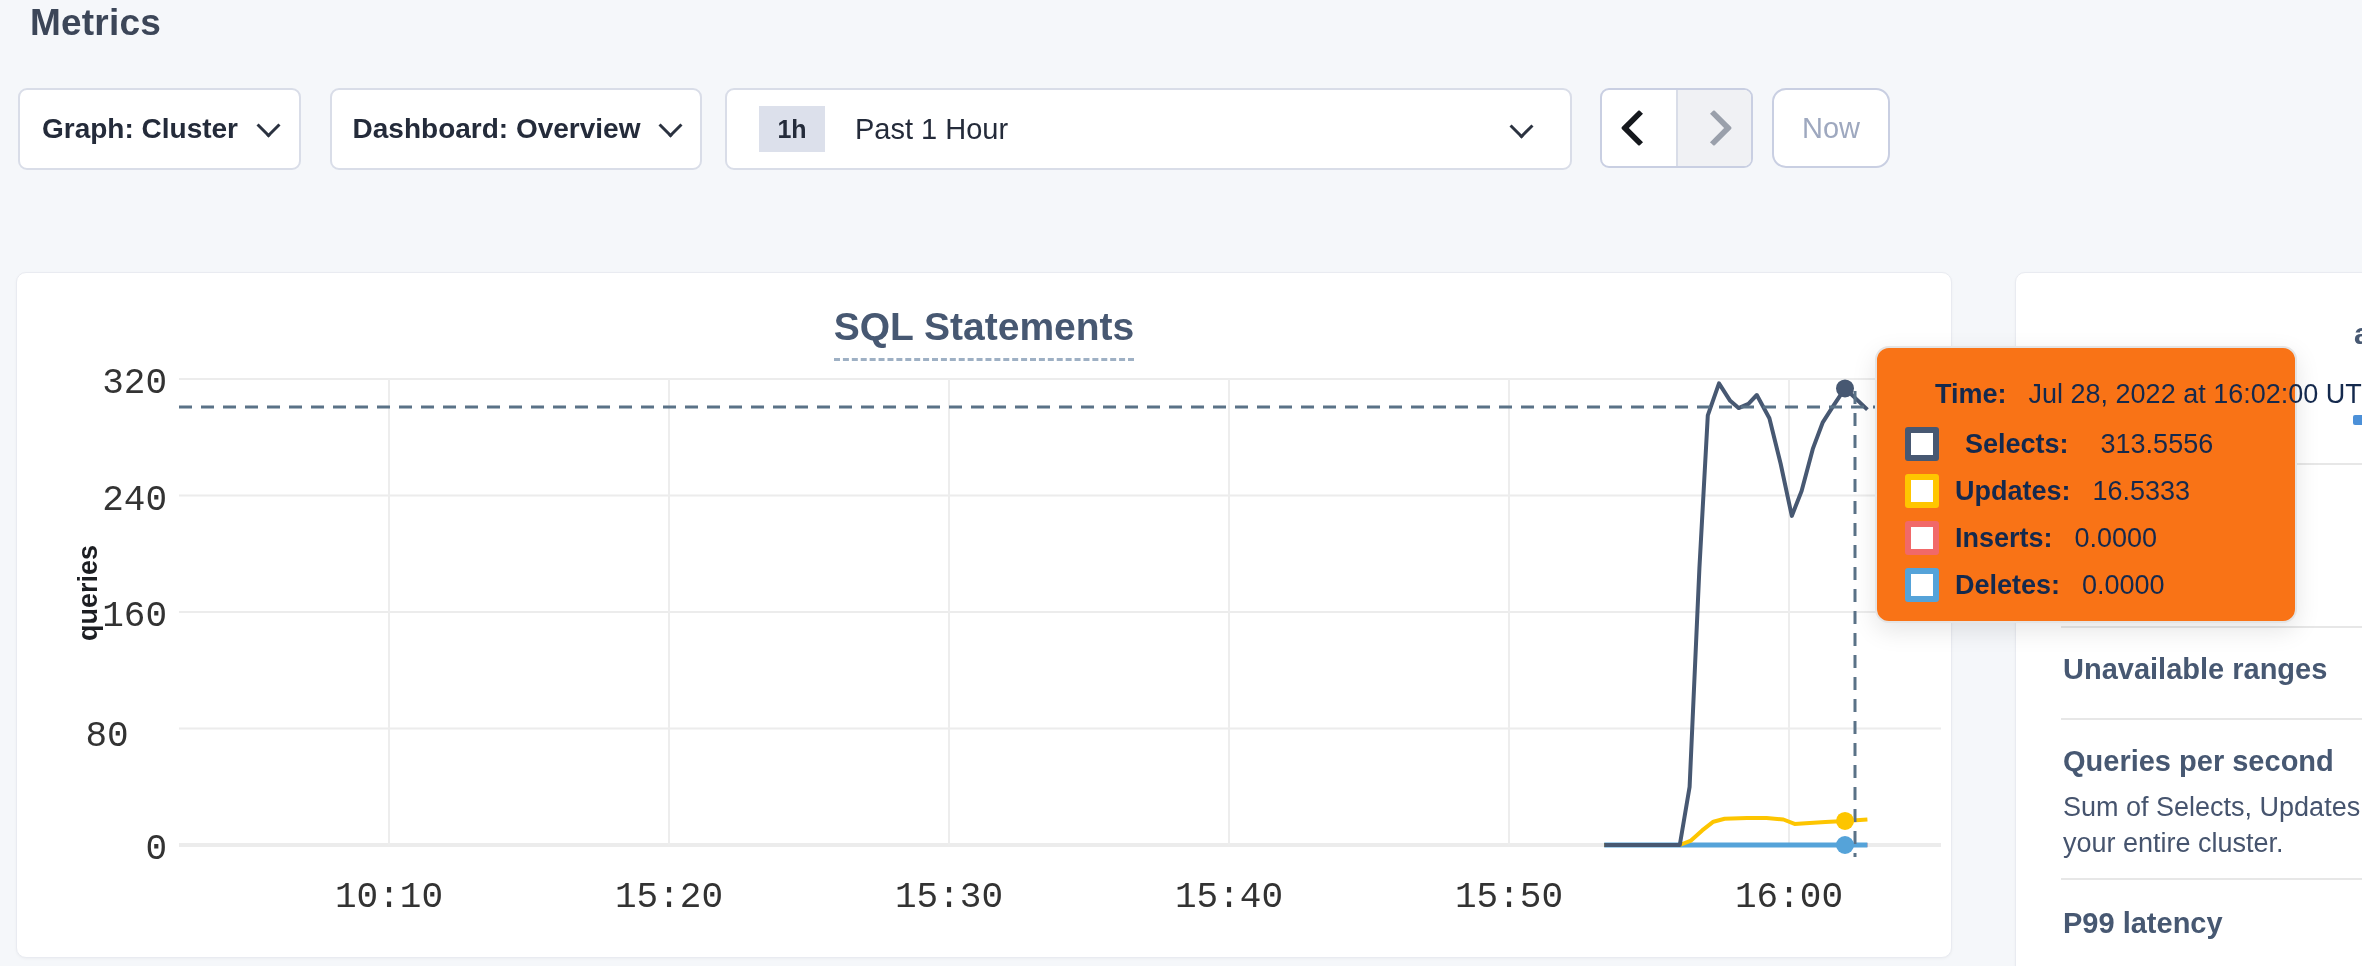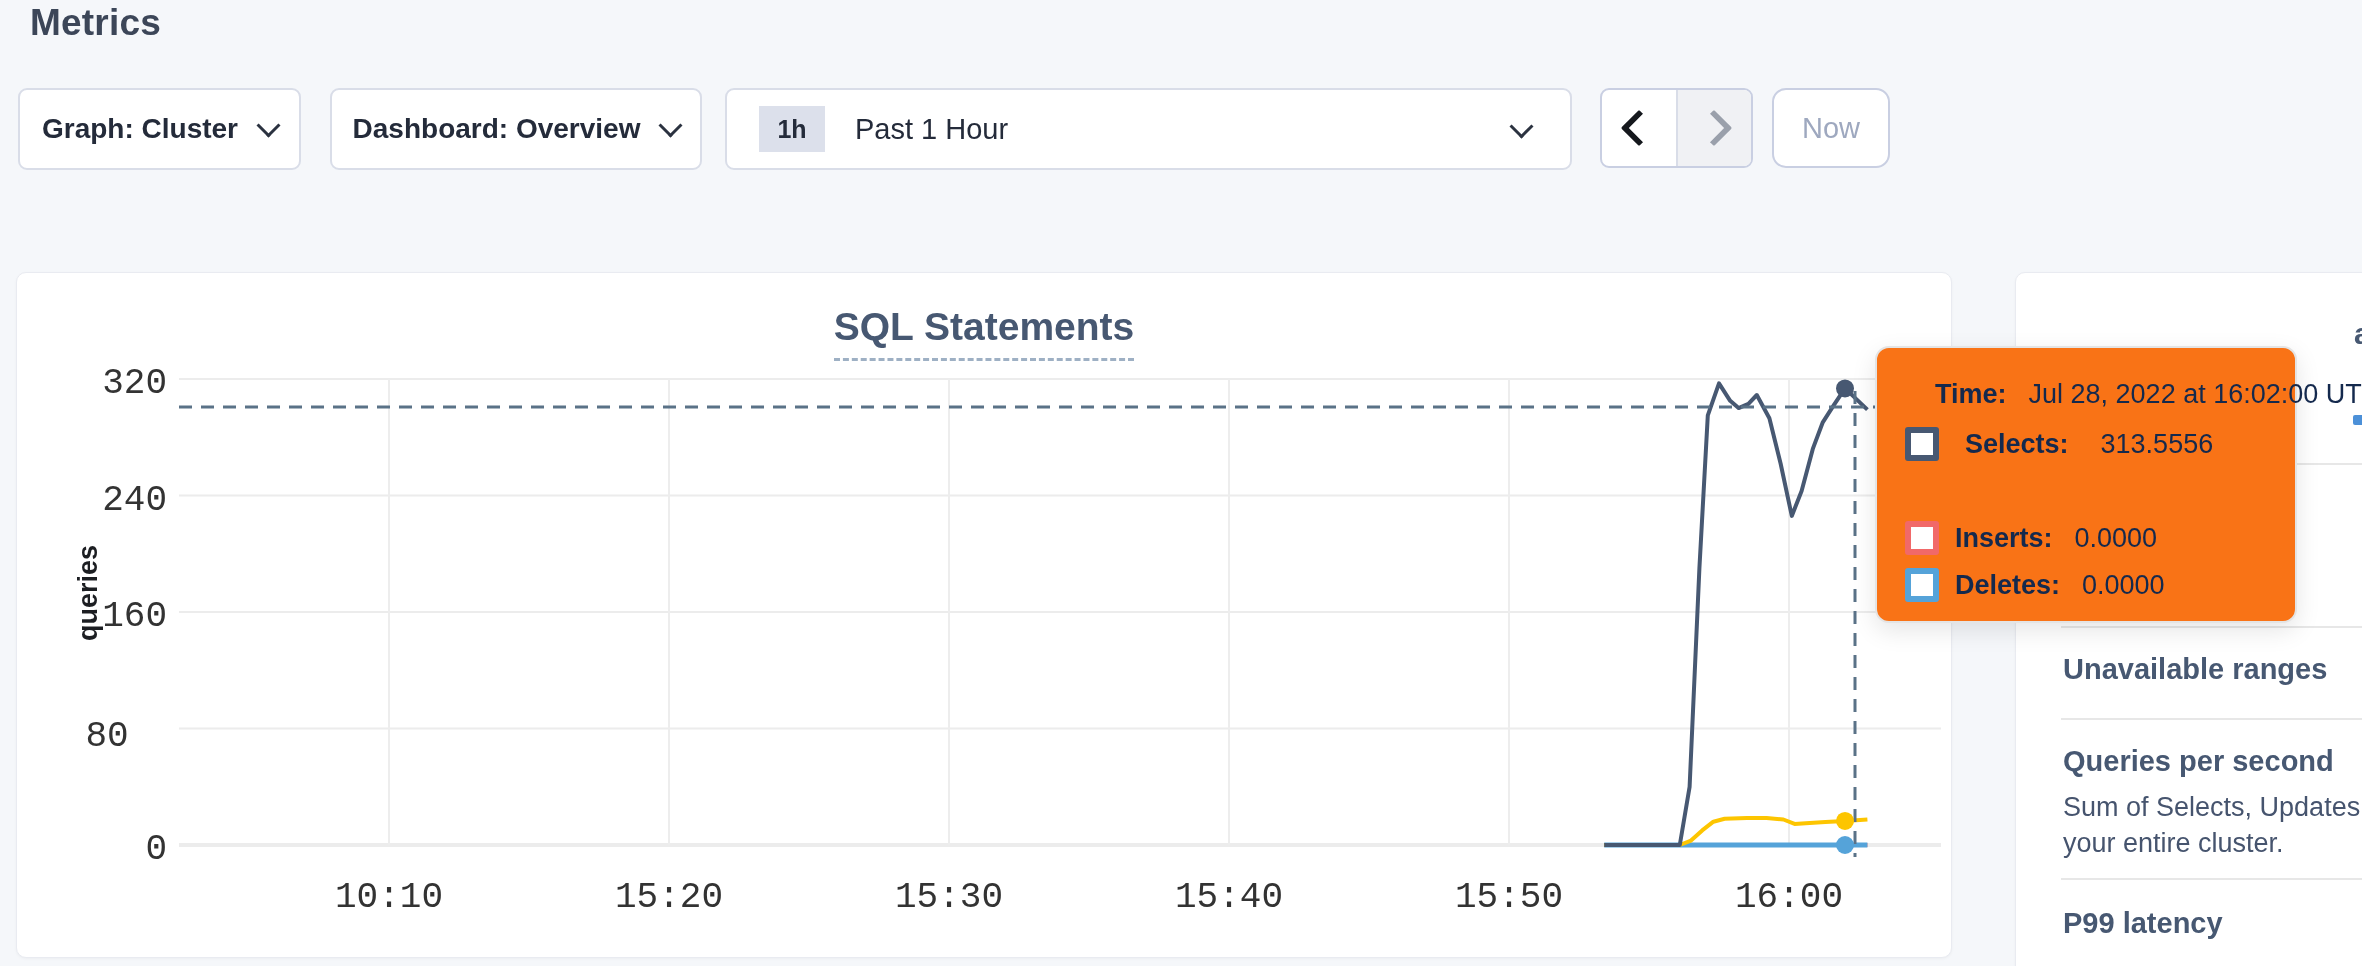--- a/index.html
+++ b/index.html
@@ -172,20 +172,25 @@
   <div class="tooltip">
     <div class="t-row row-time">
       <span class="t-label">Time:</span>
       <span class="t-value">Jul 28, 2022 at 16:02:00 UTC</span>
     </div>
     <div class="t-row row-0">
       <span class="swatch" style="border-color: rgb(71, 88, 114);"></span>
       <span class="t-label">Selects:</span>
       <span class="t-value">313.5556</span>
     </div>
+    <div class="t-row row-1">
+      <span class="swatch" style="border-color: rgb(255, 198, 0);"></span>
+      <span class="t-label">Updates:</span>
+      <span class="t-value">16.5333</span>
+    </div>
     <div class="t-row row-2">
       <span class="swatch" style="border-color: rgb(241, 105, 105);"></span>
       <span class="t-label">Inserts:</span>
       <span class="t-value">0.0000</span>
     </div>
     <div class="t-row row-3">
       <span class="swatch" style="border-color: rgb(85, 163, 217);"></span>
       <span class="t-label">Deletes:</span>
       <span class="t-value">0.0000</span>
     </div>

